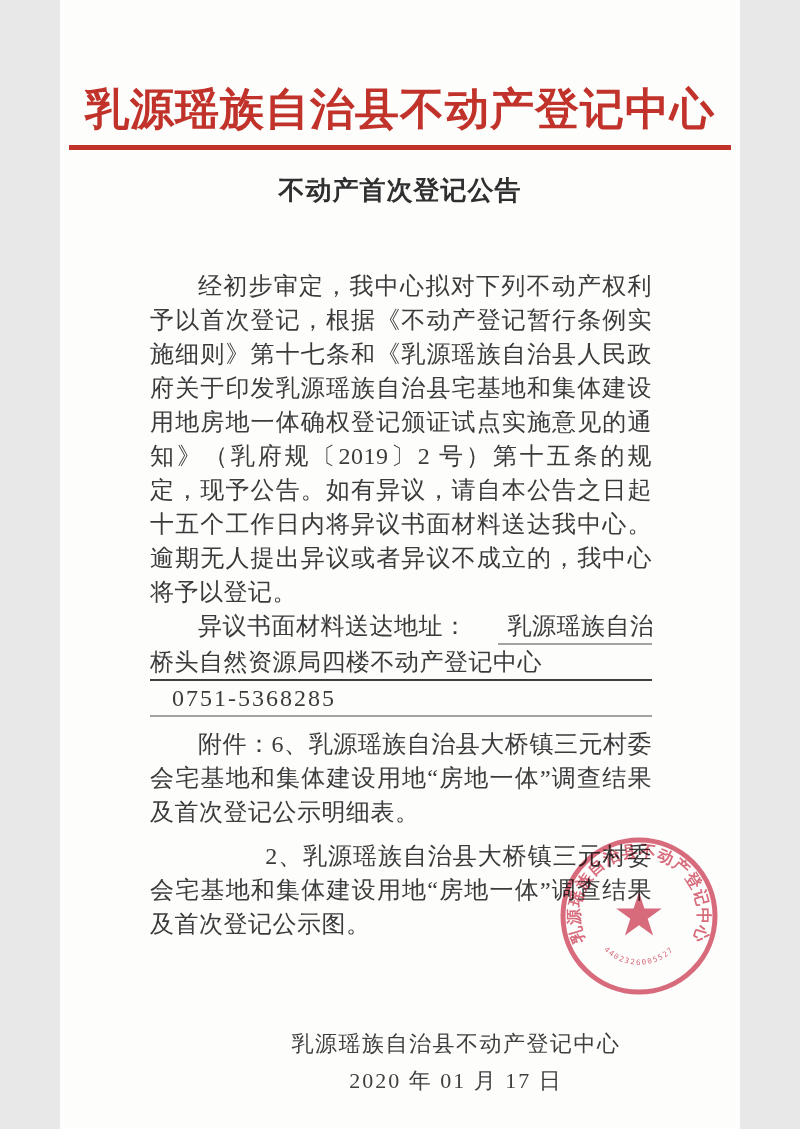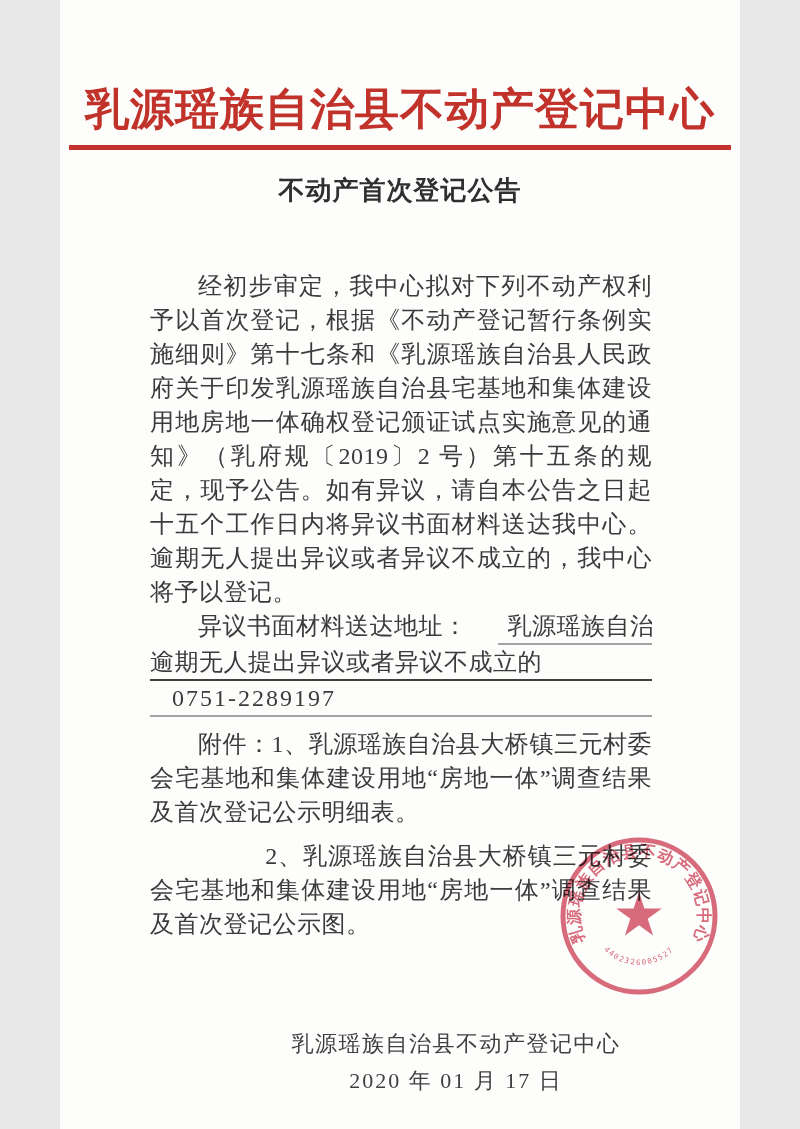--- a/index.html
+++ b/index.html
@@ -109,27 +109,27 @@
 
   <div class="body-block">
 
     <p class="para indent-2">经初步审定，我中心拟对下列不动产权利予以首次登记，根据《不动产登记暂行条例实施细则》第十七条和《乳源瑶族自治县人民政府关于印发乳源瑶族自治县宅基地和集体建设用地房地一体确权登记颁证试点实施意见的通知》（乳府规〔2019〕2 号）第十五条的规定，现予公告。如有异议，请自本公告之日起十五个工作日内将异议书面材料送达我中心。逾期无人提出异议或者异议不成立的，我中心将予以登记。</p>
 
     <div class="addr-row">
       <span class="label">异议书面材料送达地址：</span>
       <span class="fill">乳源瑶族自治县乳城镇迎宾</span>
     </div>
 
-    <div class="addr-line2">逾期无人提出异议或者异议不成立的</div>
+    <div class="addr-line2">桥头自然资源局四楼不动产登记中心</div>
 
     <div class="addr-row">
-      <span class="fill contact-val">0751-2289197</span>
+      <span class="fill contact-val">0751-5368285</span>
     </div>
 
-    <p class="para indent-2 att">附件：1、乳源瑶族自治县大桥镇三元村委会宅基地和集体建设用地“房地一体”调查结果及首次登记公示明细表。</p>
+    <p class="para indent-2 att">附件：6、乳源瑶族自治县大桥镇三元村委会宅基地和集体建设用地“房地一体”调查结果及首次登记公示明细表。</p>
 
     <p class="para indent-5 att">2、乳源瑶族自治县大桥镇三元村委会宅基地和集体建设用地“房地一体”调查结果及首次登记公示图。</p>
 
   </div>
 
   <div class="signature-block">
     <div class="sig-org">乳源瑶族自治县不动产登记中心</div>
     <div class="sig-date">2020 年 01 月 17 日</div>
   </div>
 

